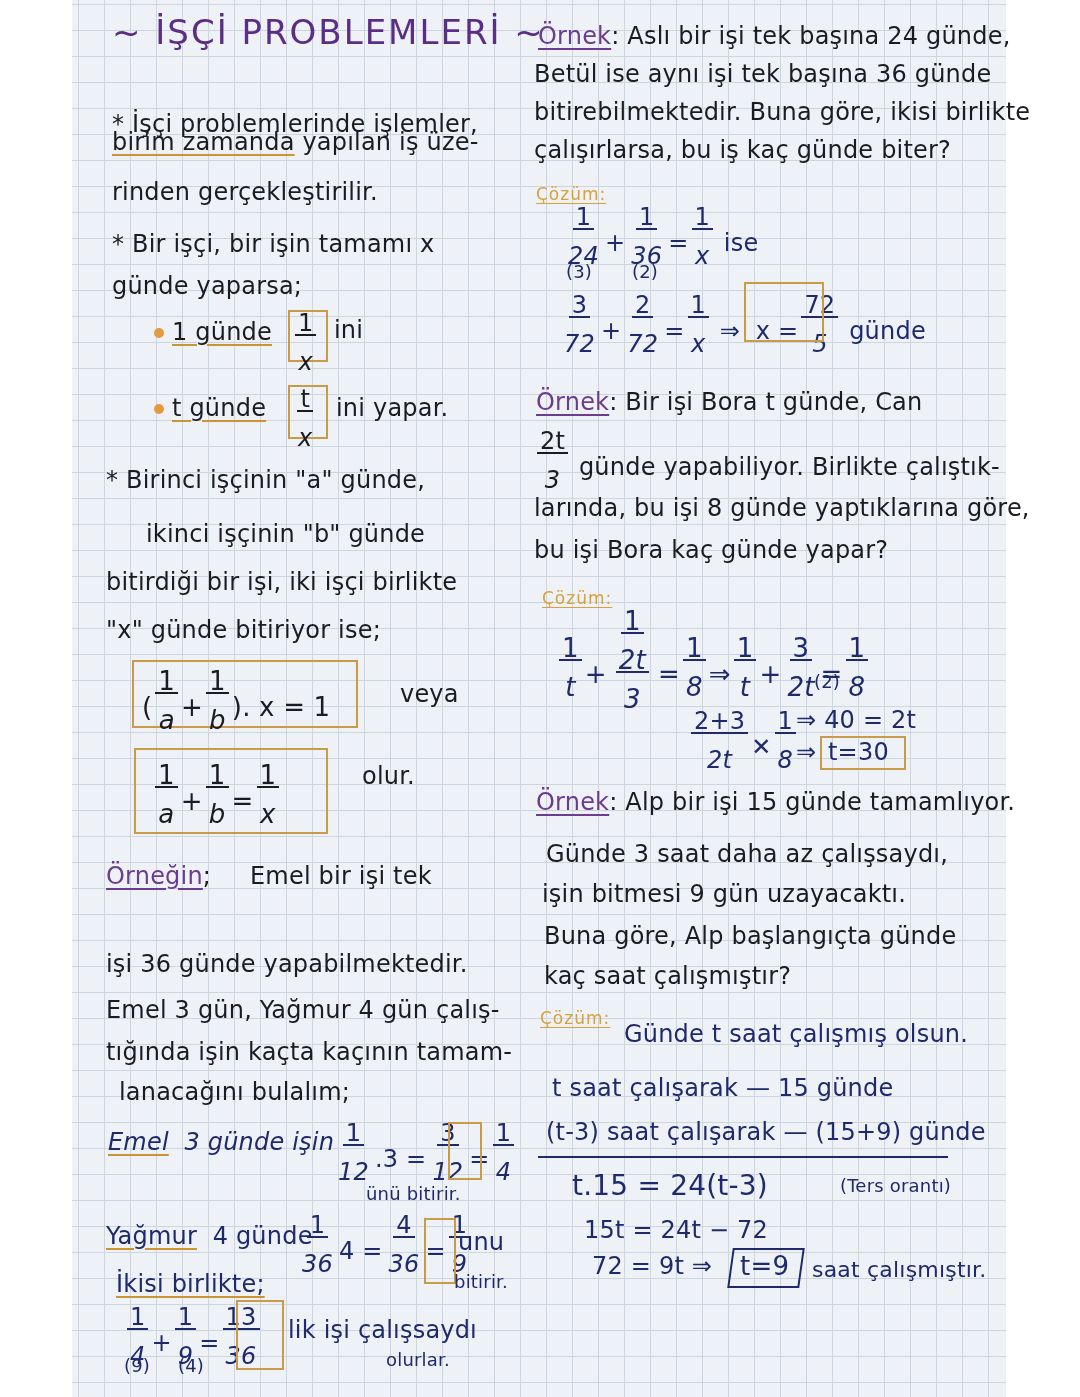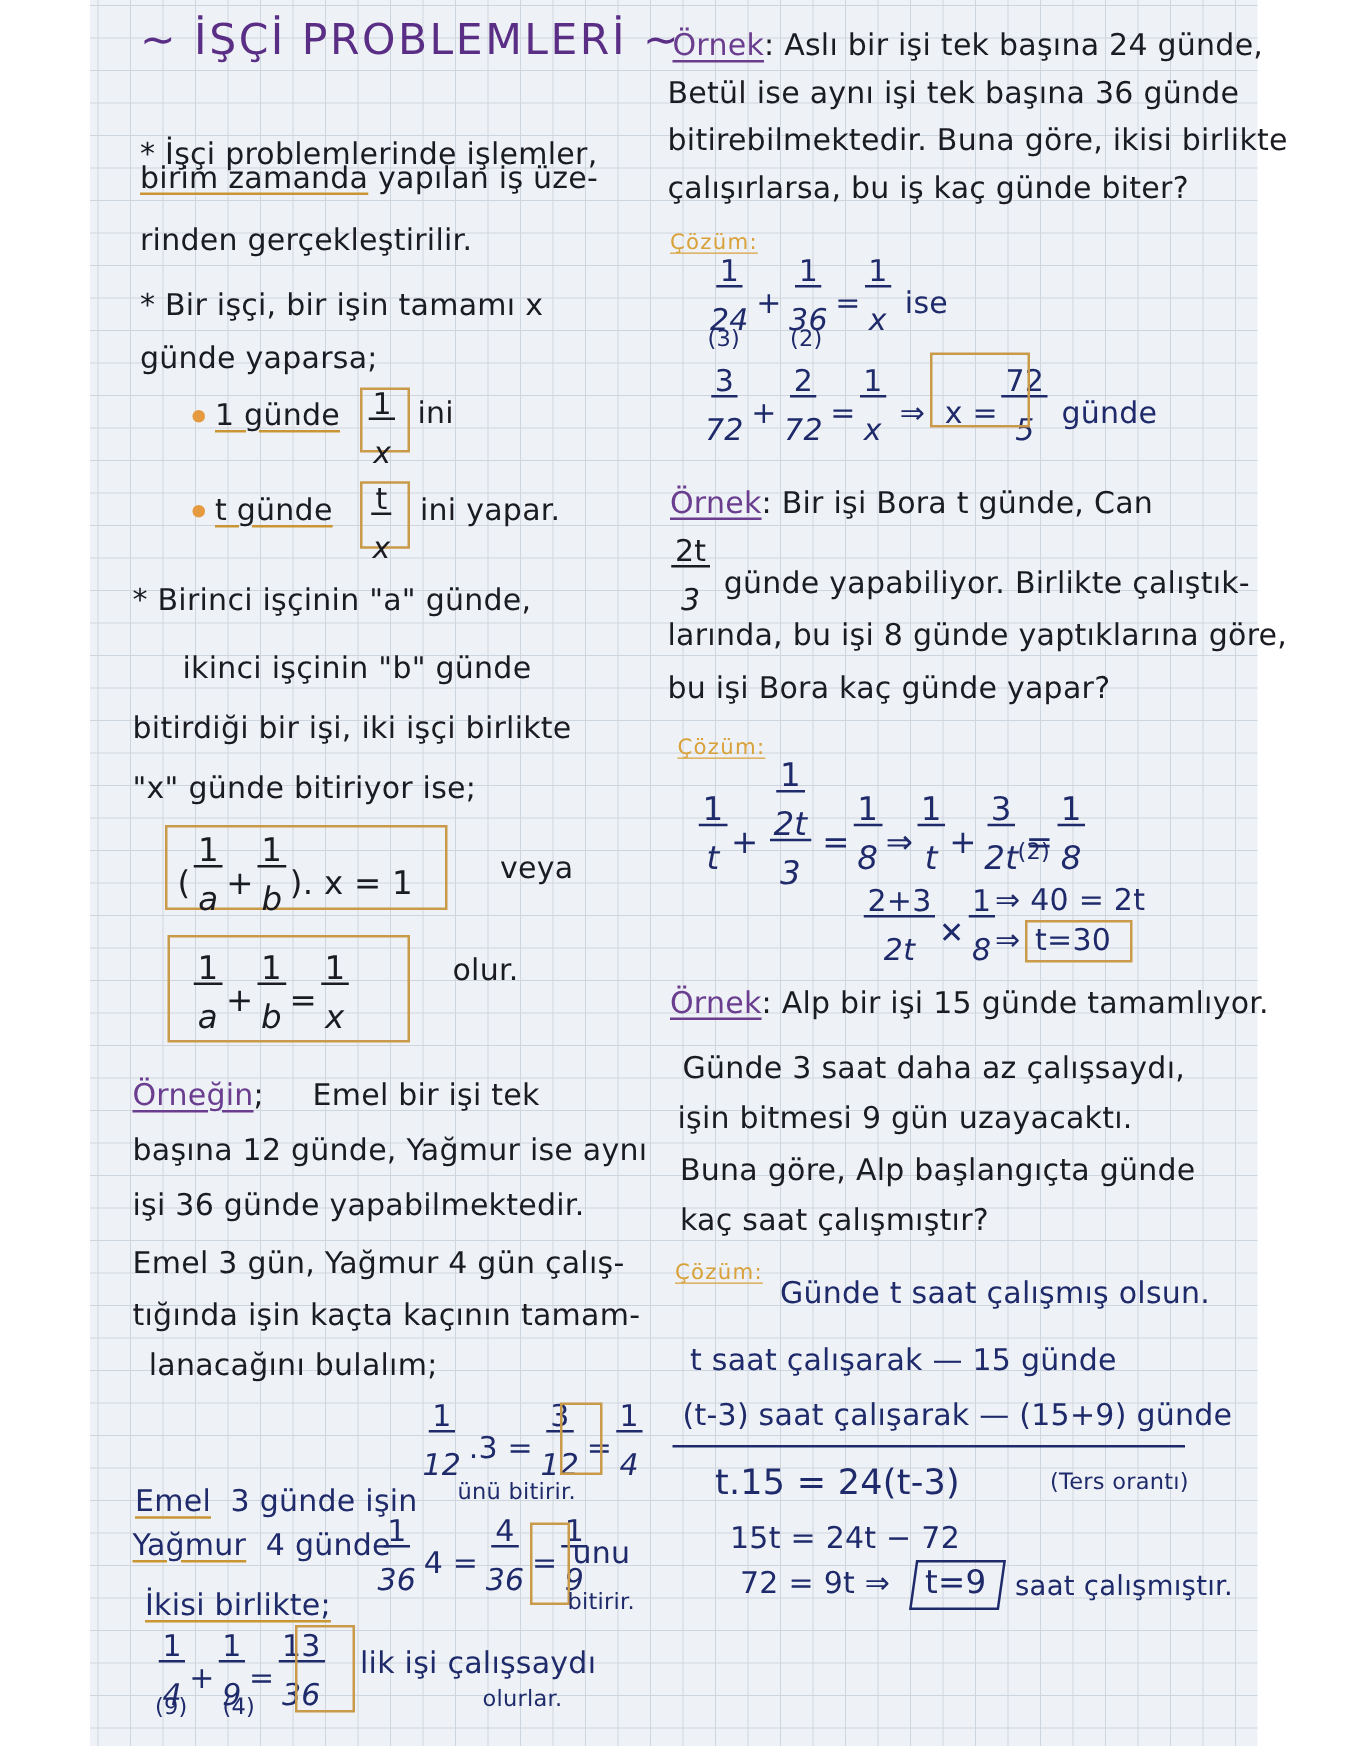--- a/index.html
+++ b/index.html
@@ -92,27 +92,26 @@
         <span class="d">b</span>
       </span>=<span class="frac">
         <span class="n">1</span>
         <span class="d">x</span>
       </span>
   </div>
   <div class="hw" style="left:290px; top:762px;">olur.</div>
 
   <div class="hw" style="left:34px; top:862px;"><span class="label-ul purple">Örneğin</span><span>;</span></div>
   <div class="hw" style="left:178px; top:862px;">Emel bir işi tek</div>
-  <div class="hw" style="left:34px; top:906px;">başına 12 günde, Yağmur ise aynı</div>
   <div class="hw" style="left:34px; top:950px;">işi 36 günde yapabilmektedir.</div>
   <div class="hw" style="left:34px; top:996px;">Emel 3 gün, Yağmur 4 gün çalış-</div>
   <div class="hw" style="left:34px; top:1038px;">tığında işin kaçta kaçının tamam-</div>
   <div class="hw" style="left:47px; top:1078px;">lanacağını bulalım;</div>
 
-  <div class="hw blue" style="left:36px; top:1187px;">
+  <div class="hw blue" style="left:36px; top:1128px;font-style:italic;">
     <span class="orange-ul">Emel</span>&nbsp;&nbsp;<span>3 günde işin</span>
   </div>
   <div class="hw math" style="left:260px; top:1122px;">
     <span class="frac">
         <span class="n">1</span>
         <span class="d">12</span>
       </span><span>.3 =</span><span class="frac">
         <span class="n">3</span>
         <span class="d">12</span>
       </span><span>=</span><span class="frac">

